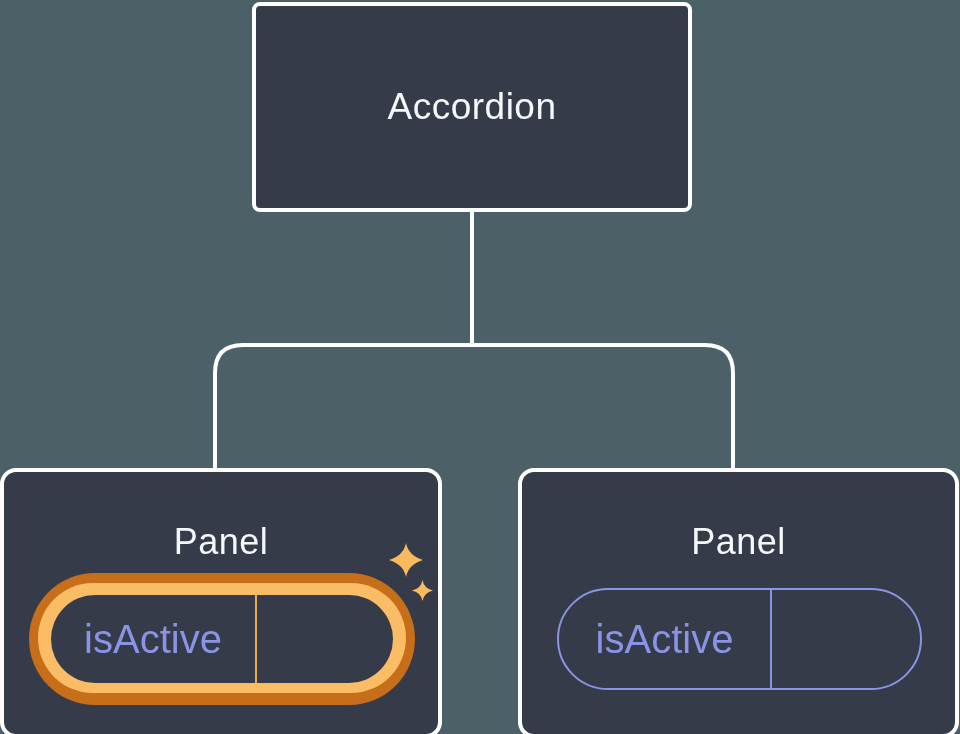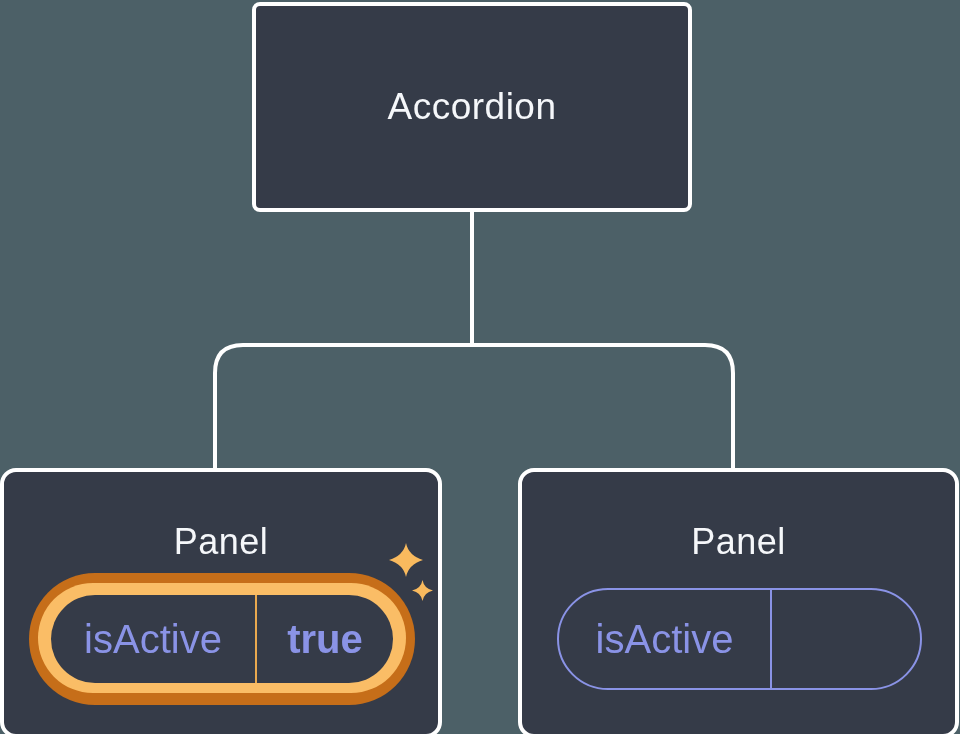--- a/index.html
+++ b/index.html
@@ -116,21 +116,20 @@
     <span class="node-title">Accordion</span>
   </div>
 
   <div class="node node-panel-active">
     <div class="node-title panel-title">Panel</div>
     <div class="ring-outer">
       <div class="ring-inner">
         <div class="pill-core">
           <div class="state-cell cell-key-active">isActive</div>
           <div class="divider-active"></div>
-          <div class="state-cell cell-value-active">true</div>
         </div>
       </div>
     </div>
   </div>
 
   <div class="node node-panel-inactive">
     <div class="node-title panel-title">Panel</div>
     <div class="pill-plain">
       <div class="state-cell cell-key-plain">isActive</div>
       <div class="divider-plain"></div>

